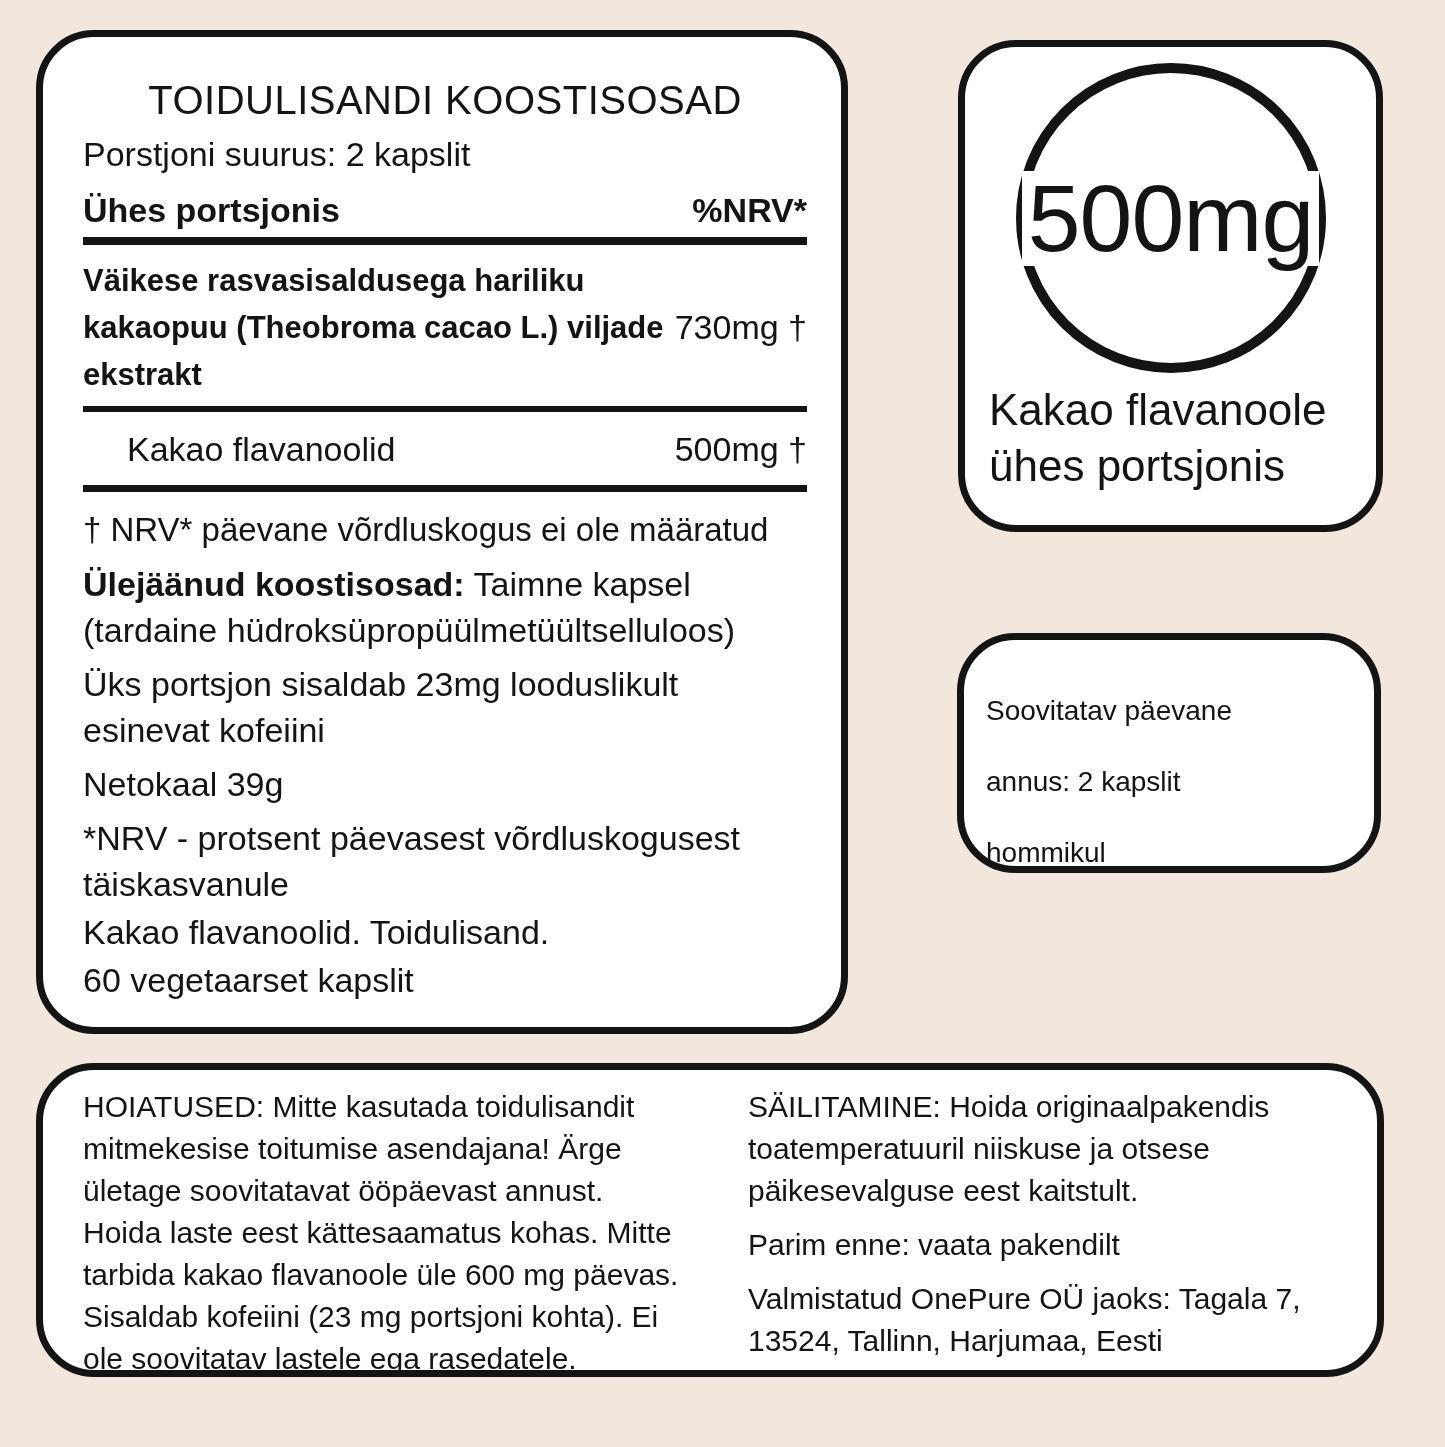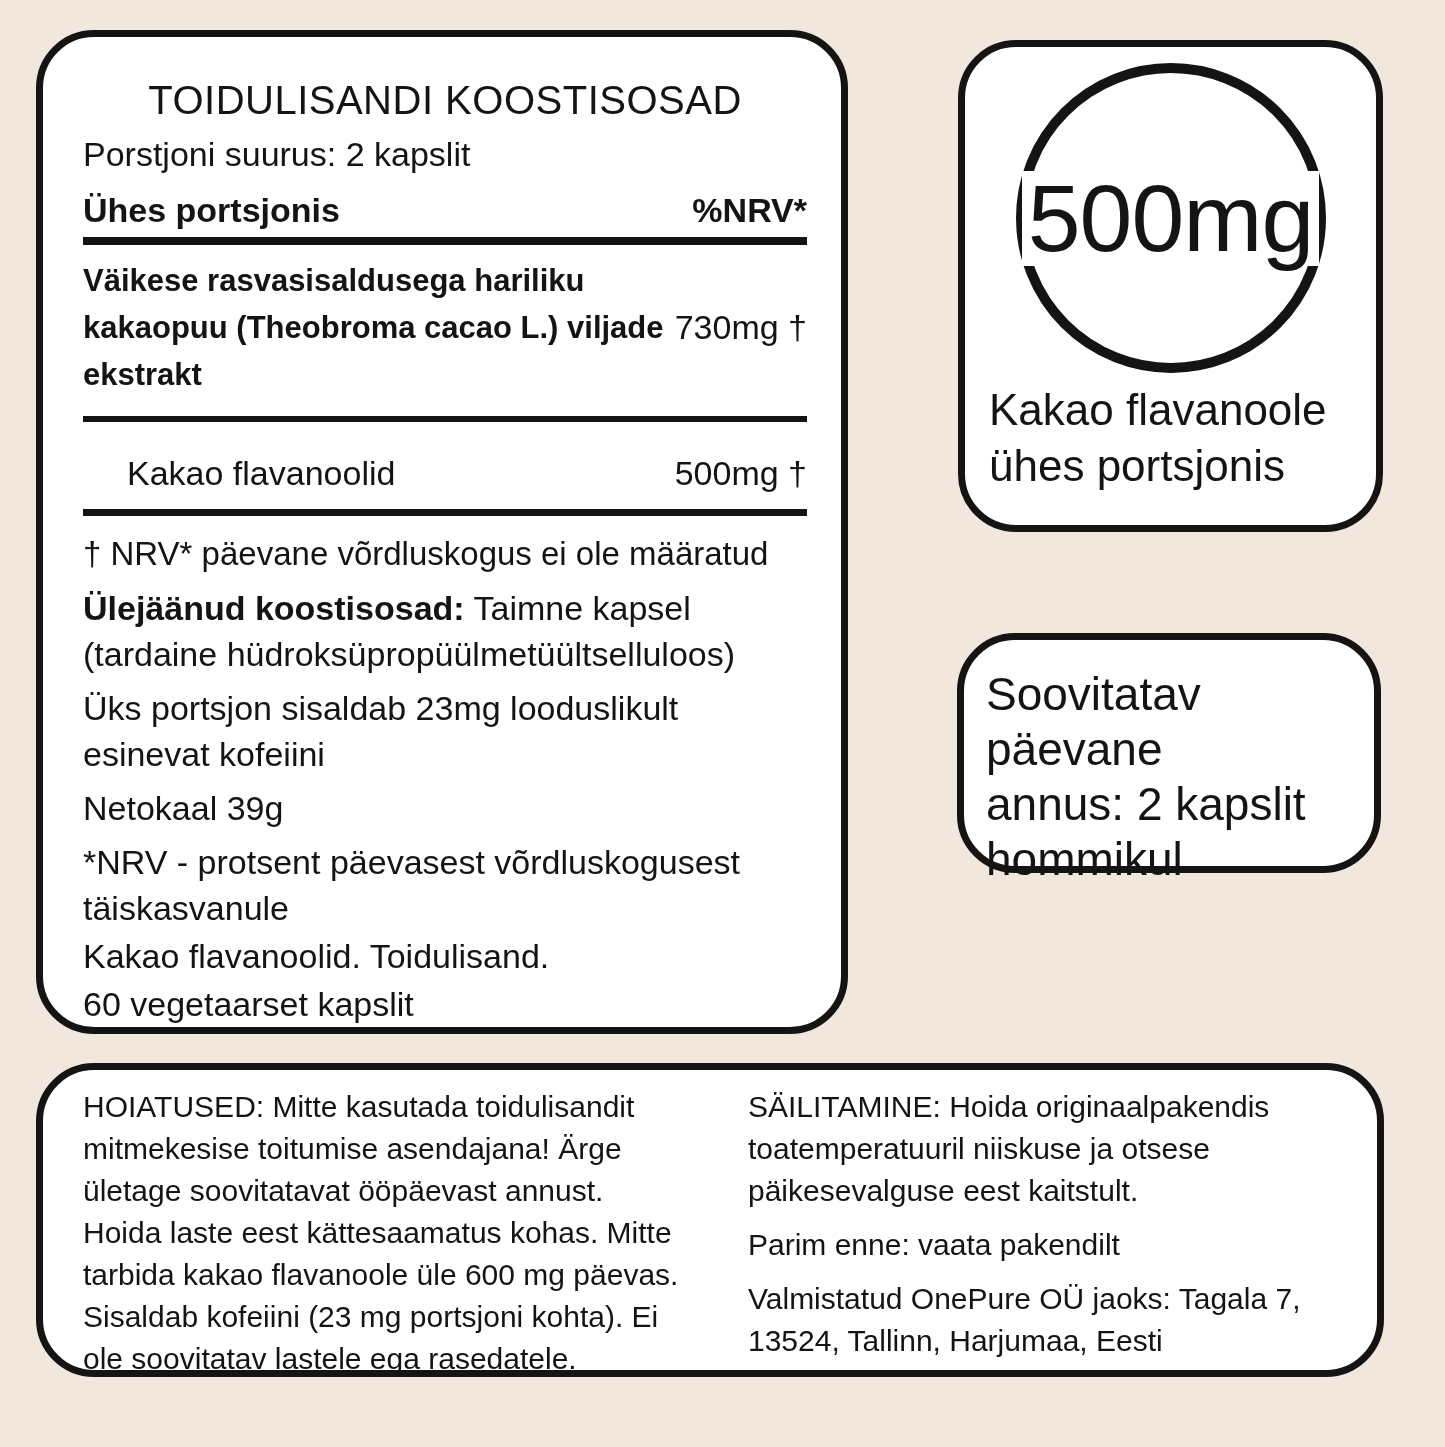--- a/index.html
+++ b/index.html
@@ -28,22 +28,22 @@
   .sf-title{margin-top:38px;font-size:40px;font-weight:400;text-align:center;letter-spacing:.5px;line-height:50px;}
   .serv{font-size:34px;line-height:46px;}
   .serv-1{margin-top:12px;}
   .serv-2{margin-top:6px;}
   .thead{display:flex;justify-content:space-between;align-items:flex-end;margin-top:10px;font-size:34px;font-weight:700;line-height:46px;}
   .rule{background:var(--ink);border:0;}
   .rule-thick{height:8px;margin-top:4px;}
   .rule-mid{height:6px;}
   .rule-bot{height:7px;}
   .ingr{display:flex;justify-content:space-between;align-items:center;}
-  .ingr-main{padding:12px 0 18px;}
-  .ingr-sub{padding:28px 0 12px;}
+  .ingr-main{padding:12px 0 8px;}
+  .ingr-sub{padding:14px 0 12px;}
   .iname{font-size:31px;font-weight:700;line-height:47px;width:600px;}
   .iname-sub{font-size:34px;font-weight:400;padding-left:44px;width:auto;}
   .ival{font-size:34px;font-weight:400;white-space:nowrap;}
   .foot{margin-top:15px;font-size:33px;line-height:46px;}
   .para{margin-top:8px;font-size:34px;line-height:46px;}
   .para-tight{margin-top:2px;}
   .para strong{font-weight:700;}
 
   
   .panel-b{left:958px;top:40px;width:425px;height:492px;}
@@ -54,21 +54,21 @@
   }
   .big-amount{
     font-size:95px;line-height:1;font-weight:400;
     background:var(--panel);padding:0 6px;white-space:nowrap;
     position:relative;z-index:1;letter-spacing:-1px;
   }
   .badge-caption{margin-top:9px;padding-left:24px;font-size:44px;line-height:56px;font-weight:400;}
 
   
   .panel-c{left:957px;top:633px;width:424px;height:240px;padding:27px 14px 0 22px;}
-  .dose-line{font-size:46px;line-height:55px;}
+  .dose-line{font-size:28px;line-height:55px;margin-top:16px;}
 
   
   .panel-d{
     left:36px;top:1063px;width:1348px;height:314px;
     padding:16px 24px 0 40px;
     display:flex;gap:60px;
   }
   .col{flex:1;}
   .col p{font-size:30px;line-height:42px;}
   .store p + p{margin-top:12px;}

